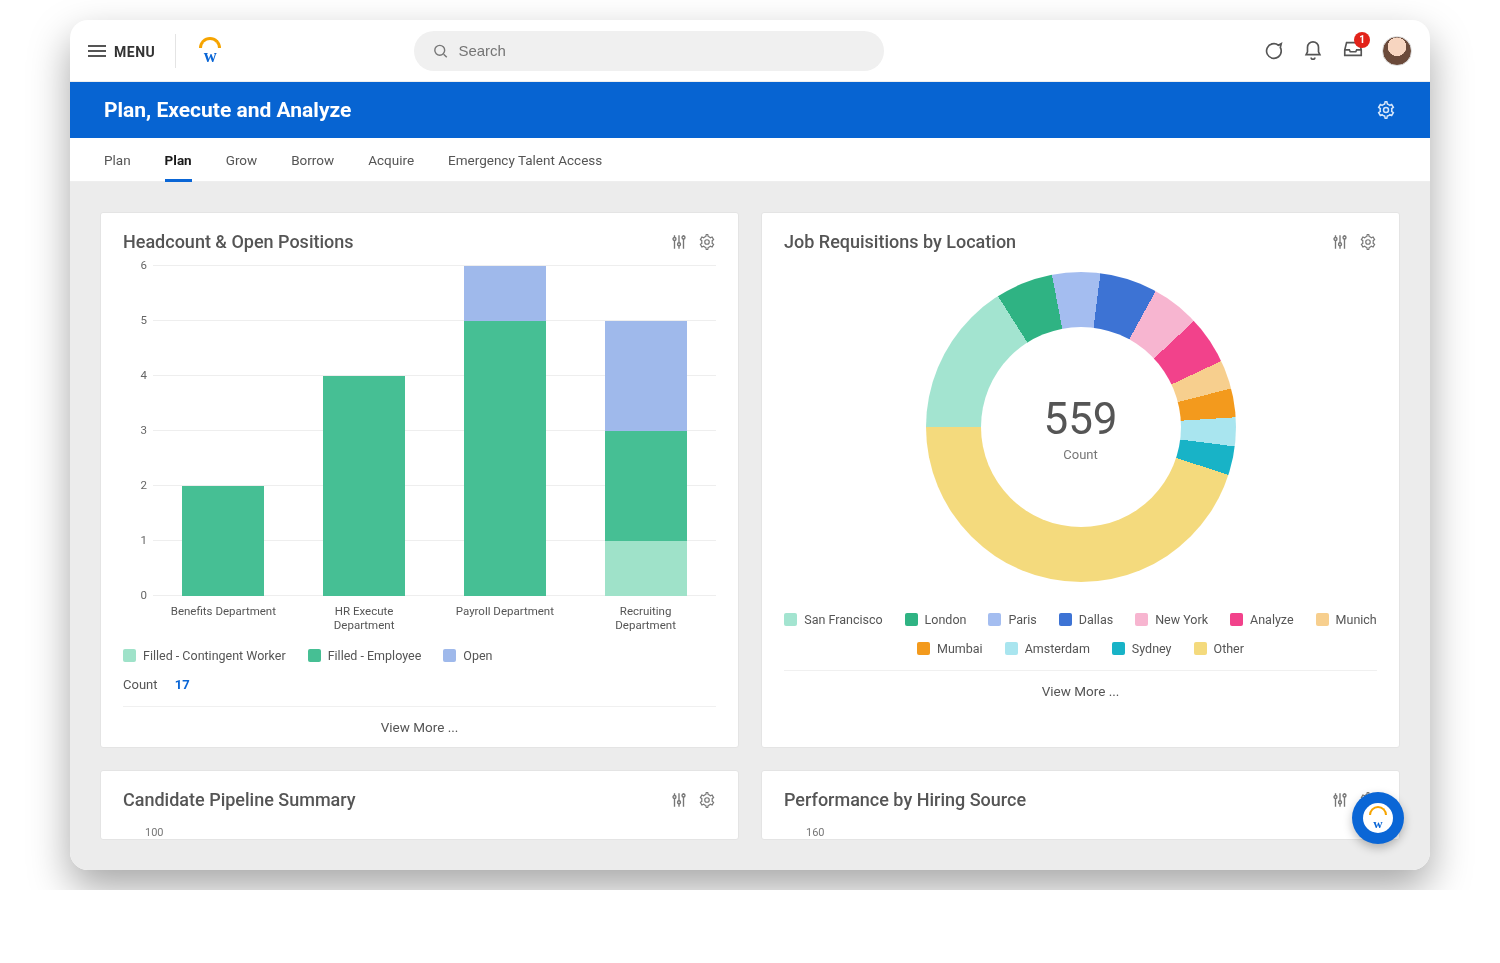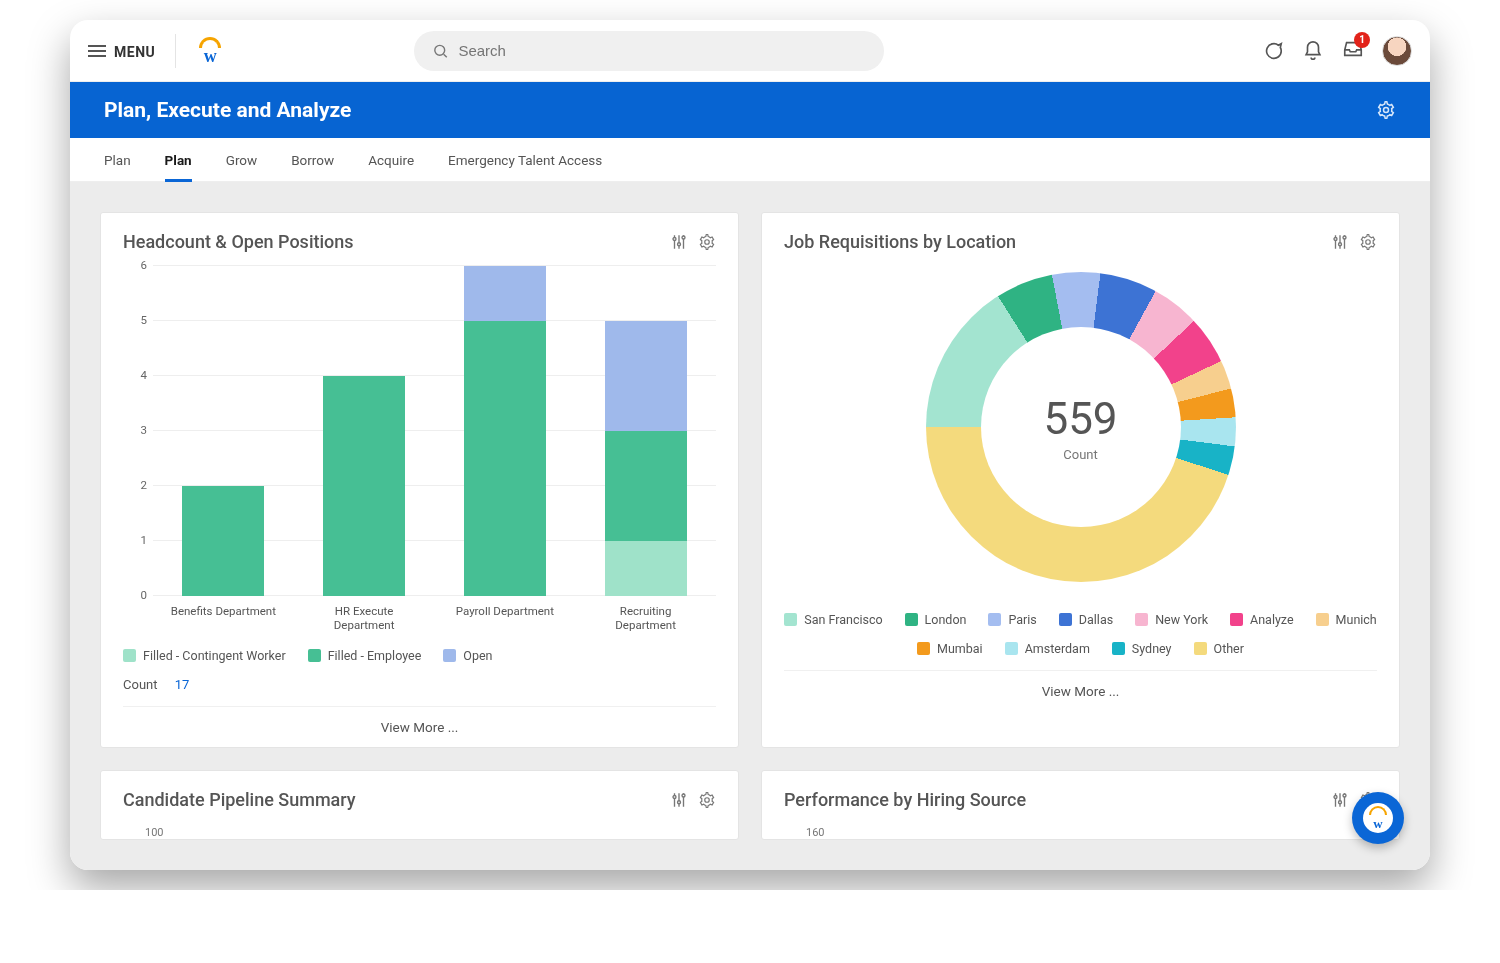--- a/index.html
+++ b/index.html
@@ -78,21 +78,21 @@
   .bar-col { width:20%; display:flex; flex-direction:column; align-items:center;}
   .stack { width:82px; display:flex; flex-direction:column-reverse;}
   .seg { width:100%;}
   .xlabels { display:flex; justify-content:space-around; margin-top:8px; font-size:11.5px; color:#555;}
   .xlbl { width:20%; text-align:center;}
   .legend { display:flex; flex-wrap:wrap; gap:14px 22px; margin-top:16px; font-size:12.5px; color:#555;}
   .legend-item { display:flex; align-items:center; gap:7px;}
   .sw { width:13px; height:13px; border-radius:2px;}
   .count-row { margin-top:14px; font-size:13px;}
   .count-row .k { color:#555; margin-right:14px;}
-  .count-row .v { color:#0a66d6; font-weight:400;}
+  .count-row .v { color:#0a66d6; font-weight:700;}
   .view-more { margin-top:14px; padding:12px 0; text-align:center; color:#555; font-size:13.5px; border-top:1px solid #f0f0f0; cursor:pointer;}
 
   
   .donut-wrap { display:flex; justify-content:center; padding:6px 0 14px;}
   .donut { position:relative; width:310px; height:310px; border-radius:50%;}
   .donut .hole { position:absolute; inset:55px; background:#fff; border-radius:50%; display:flex; flex-direction:column; align-items:center; justify-content:center;}
   .donut .big { font-size:44px; color:#555; font-weight:400;}
   .donut .sub { font-size:13px; color:#777; margin-top:2px;}
 
   

